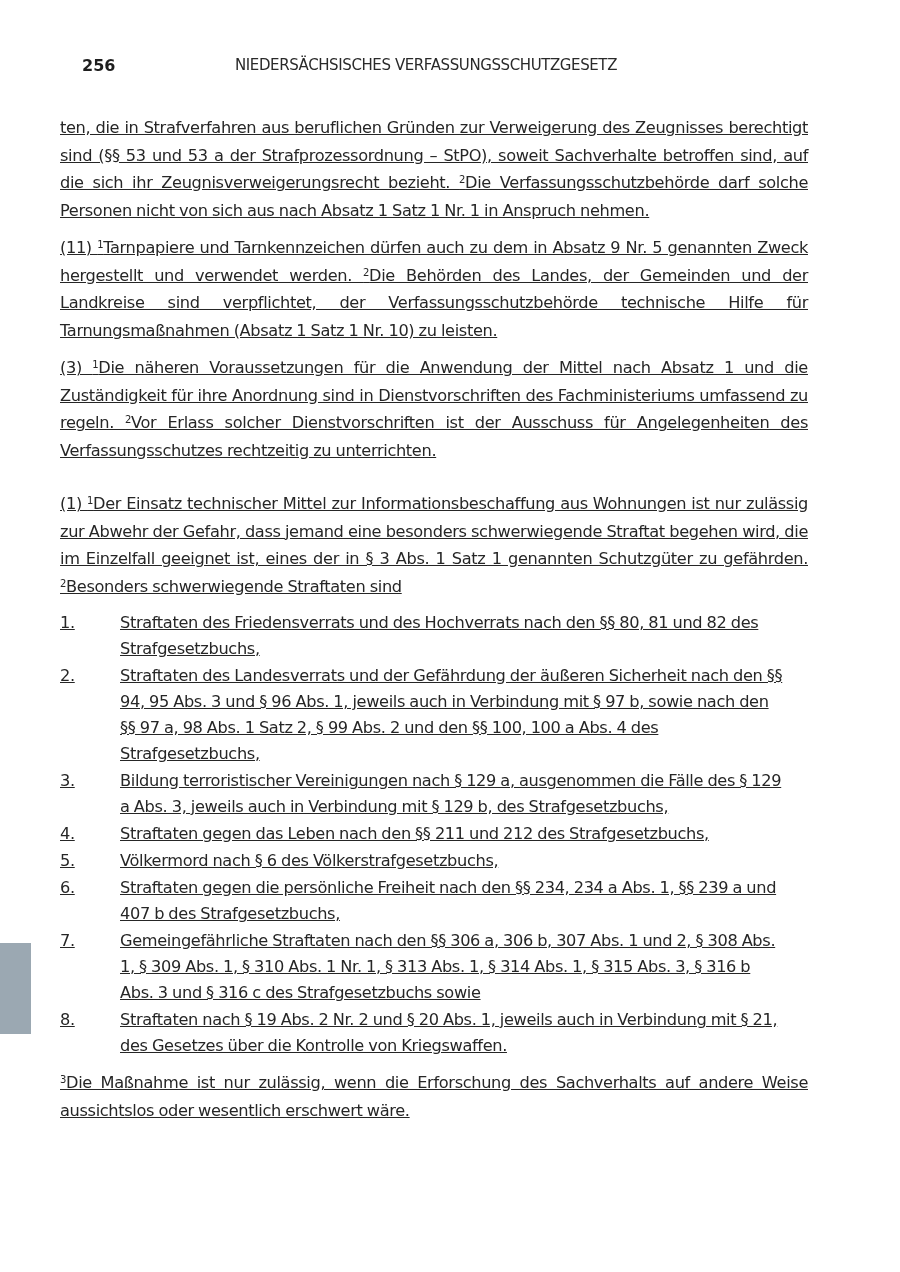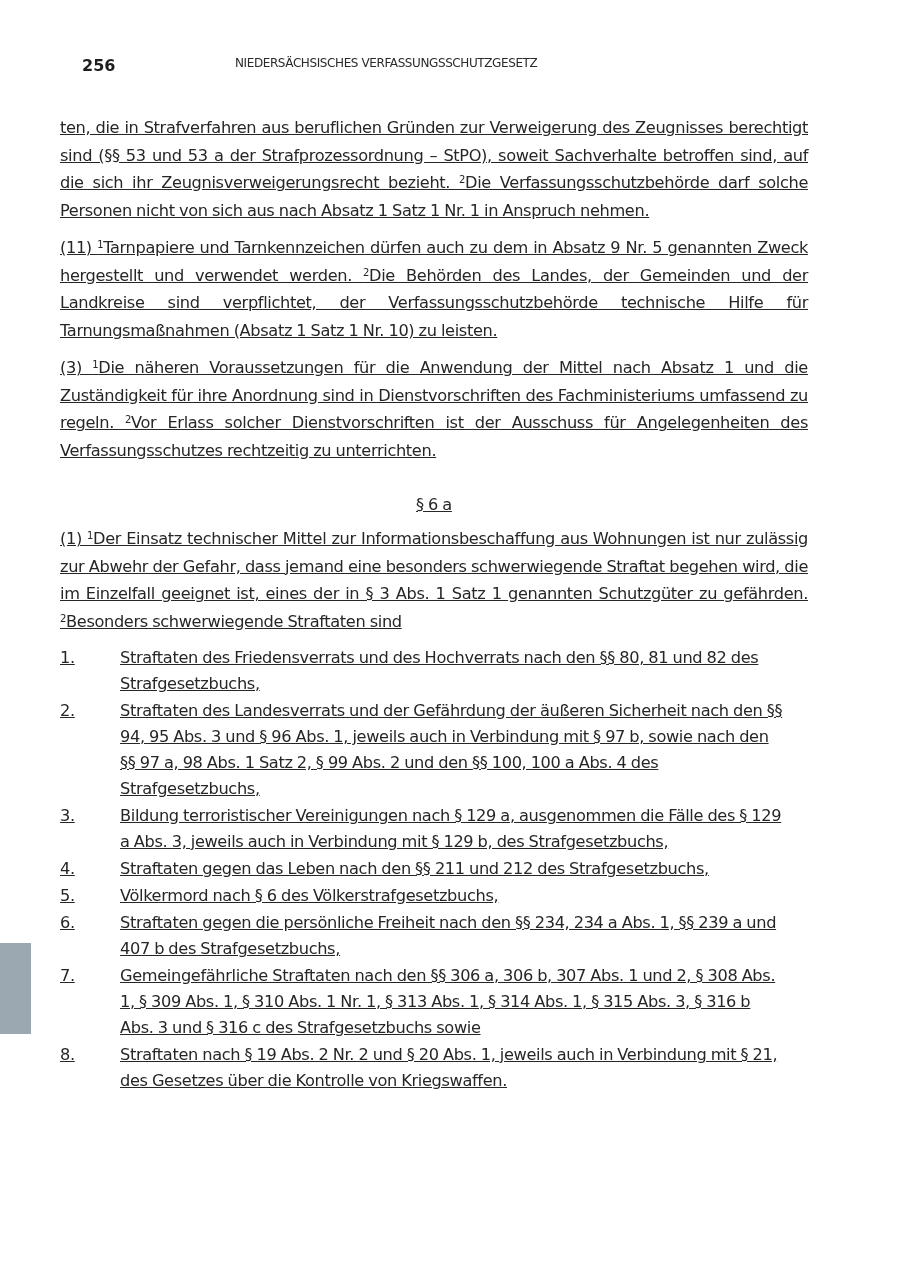--- a/index.html
+++ b/index.html
@@ -28,21 +28,21 @@
       left: 0;
       top: 0;
       font-size: 16px;
       font-weight: bold;
       color: #1e1e1e;
     }
     .running-title {
       position: absolute;
       left: 153px;
       top: 0;
-      font-size: 12px;
+      font-size: 15px;
       letter-spacing: -0.4px;
       color: #2a2a2a;
     }
     .content {
       position: absolute;
       left: 60px;
       top: 114px;
       width: 748px;
       font-size: 16.2px;
       line-height: 27.5px;
@@ -115,21 +115,20 @@
 
   <p class="para last-left">
     <span>(11) </span><sup>1</sup><span>Tarnpapiere und Tarnkennzeichen dürfen auch zu dem in Absatz 9 Nr. 5 genannten Zweck hergestellt und verwendet werden. </span><sup>2</sup><span>Die Behörden des Landes, der Gemeinden und der Landkreise sind verpflichtet, der Verfassungsschutzbehörde technische Hilfe für Tarnungsmaßnahmen (Absatz 1 Satz 1 Nr. 10) zu leisten.</span>
   </p>
 
   <p class="para last-left">
     <span>(3) </span><sup>1</sup><span>Die näheren Voraussetzungen für die Anwendung der Mittel nach Absatz 1 und die Zuständigkeit für ihre Anordnung sind in Dienstvorschriften des Fachministeriums umfassend zu regeln. </span><sup>2</sup><span>Vor Erlass solcher Dienstvorschriften ist der Ausschuss für Angelegenheiten des Verfassungsschutzes rechtzeitig zu unterrichten.</span>
   </p>
 
   <div class="section-heading">
-    <div>§ 6 a</div>
   </div>
 
   <p class="para last-left">
     <span>(1) </span><sup>1</sup><span>Der Einsatz technischer Mittel zur Informationsbeschaffung aus Wohnungen ist nur zulässig zur Abwehr der Gefahr, dass jemand eine besonders schwerwiegende Straftat begehen wird, die im Einzelfall geeignet ist, eines der in § 3 Abs. 1 Satz 1 genannten Schutzgüter zu gefährden. </span><sup>2</sup><span>Besonders schwerwiegende Straftaten sind</span>
   </p>
 
   <ol class="enum">
     <li>
         <span class="num">1.</span>
         <span class="txt">Straftaten des Friedensverrats und des Hochverrats nach den §§ 80, 81 und 82 des Strafgesetzbuchs,</span>
@@ -157,14 +156,17 @@
     <li>
         <span class="num">7.</span>
         <span class="txt">Gemeingefährliche Straftaten nach den §§ 306 a, 306 b, 307 Abs. 1 und 2, § 308 Abs. 1, § 309 Abs. 1, § 310 Abs. 1 Nr. 1, § 313 Abs. 1, § 314 Abs. 1, § 315 Abs. 3, § 316 b Abs. 3 und § 316 c des Strafgesetzbuchs sowie</span>
       </li>
     <li>
         <span class="num">8.</span>
         <span class="txt">Straftaten nach § 19 Abs. 2 Nr. 2 und § 20 Abs. 1, jeweils auch in Verbindung mit § 21, des Gesetzes über die Kontrolle von Kriegswaffen.</span>
       </li>
   </ol>
 
+  <p class="para last-left">
+    <sup>3</sup><span>Die Maßnahme ist nur zulässig, wenn die Erforschung des Sachverhalts auf andere Weise aussichtslos oder wesentlich erschwert wäre.</span>
+  </p>
 
 </div>
 
 </body></html>

